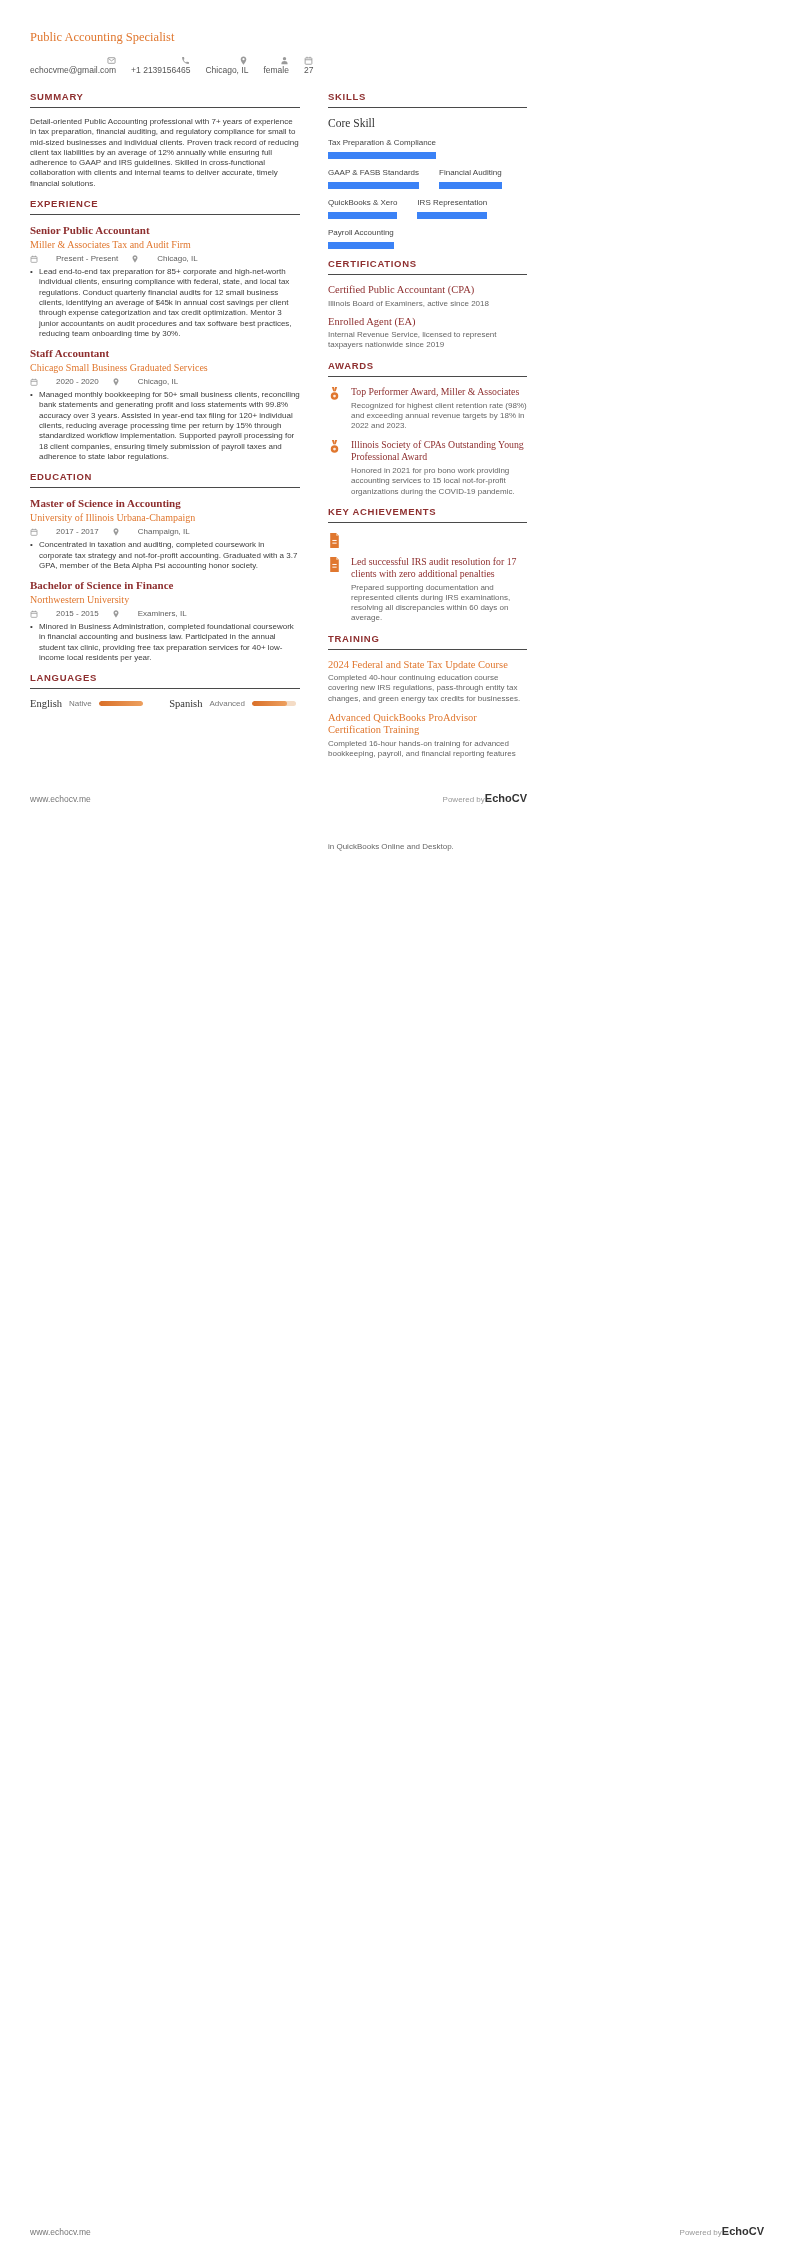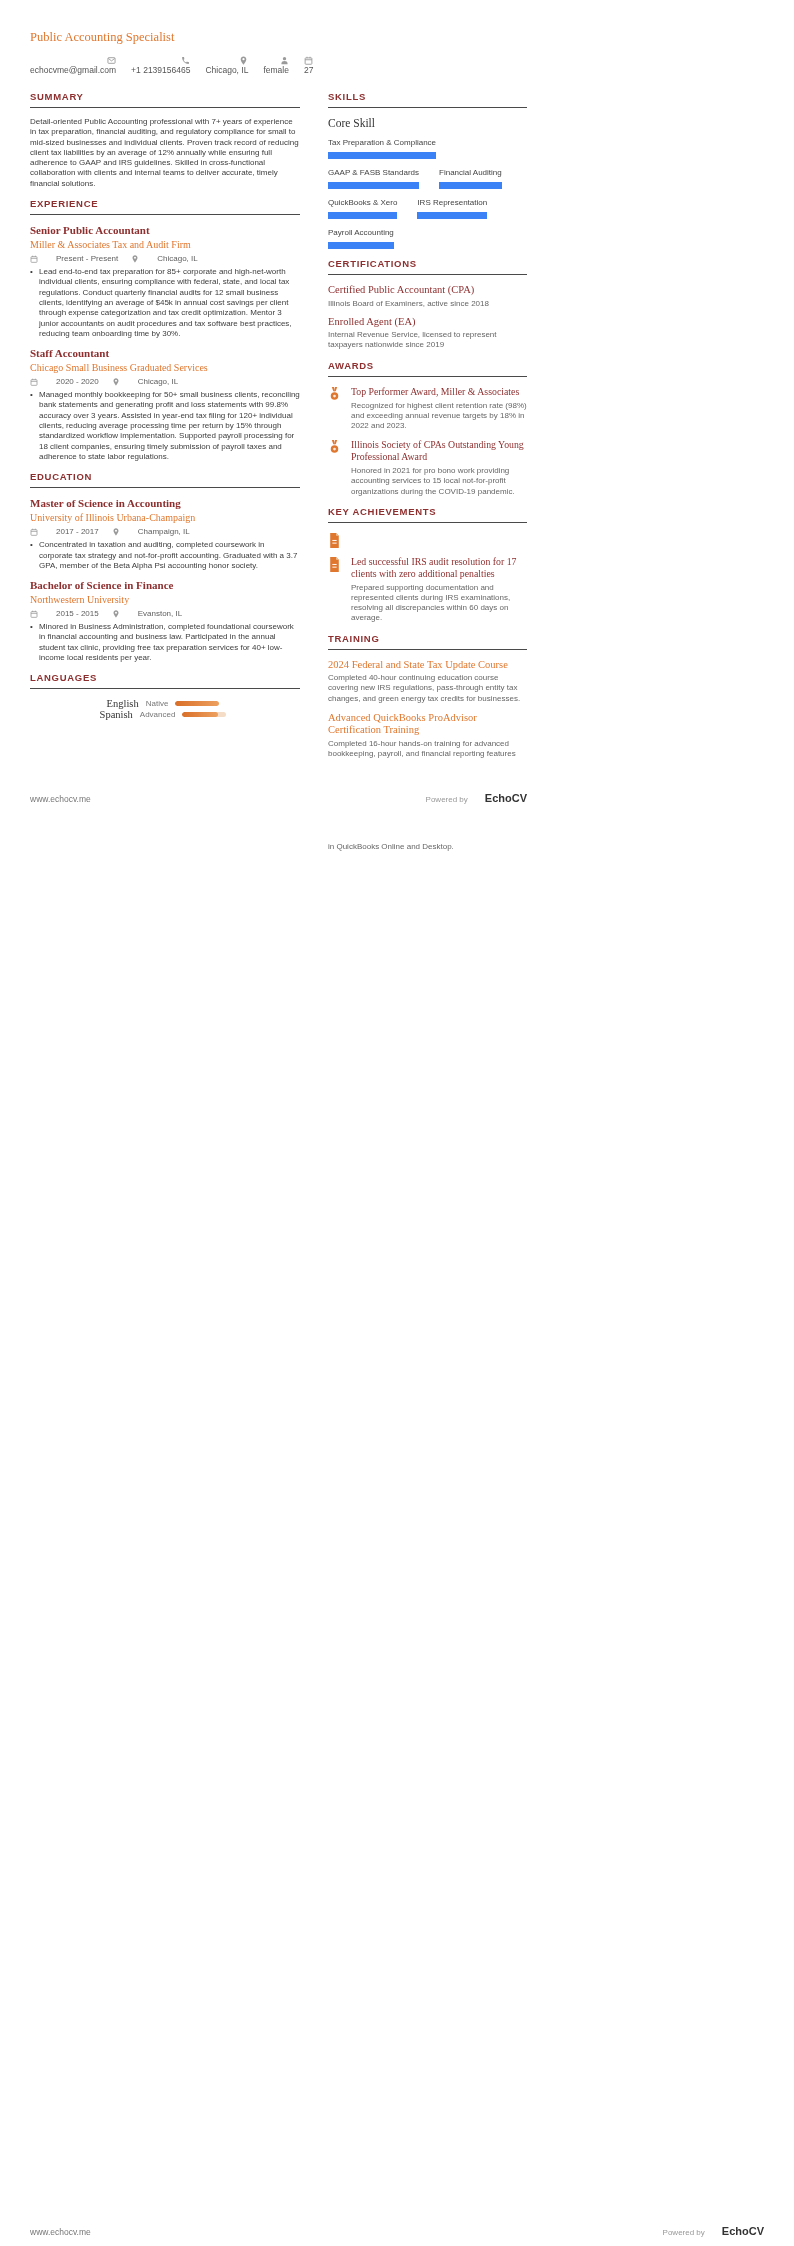--- a/index.html
+++ b/index.html
@@ -63,21 +63,21 @@
     font-size:10px;line-height:12px;color:var(--orange);margin-bottom:3px;
   }
   .meta{display:flex;align-items:center;gap:13px;font-size:8px;line-height:10px;
     color:#5e5e5e;margin-bottom:3px;}
   .meta-item{display:flex;align-items:center;gap:18px;}
   .meta-item .cicon{width:8px;height:8px;}
   .bullet{display:flex;}
   .bullet::before{content:"•";width:9px;flex:none;font-size:8px;line-height:10.3px;color:var(--text);}
 
   
-  .lang-row{display:flex;justify-content:space-between;align-items:center;padding-right:4px;flex-direction:column;}
+  .lang-row{display:flex;justify-content:space-between;align-items:center;padding-right:4px;}
   .lang{display:flex;align-items:center;gap:7px;}
   .lang-name{font-family:"Liberation Serif", serif;font-size:10.5px;color:#333;}
   .lang-level{font-size:8px;color:#777;}
   .lang-bar{width:44px;height:5px;border-radius:3px;background:#f4dcc6;overflow:hidden;display:inline-block;}
   .lang-fill{display:block;height:100%;border-radius:3px;
     background:linear-gradient(90deg,#d96f28,#eda05f);}
 
   
   .core-skill{font-family:"Liberation Serif", serif;font-size:11.5px;color:#333;margin-bottom:9px;}
   .skill-tags{display:flex;flex-wrap:wrap;column-gap:20px;row-gap:9px;}
@@ -101,21 +101,21 @@
   .training-item{margin-bottom:8px;}
   .training-title{font-family:"Liberation Serif", serif;font-size:10.5px;line-height:12.5px;
     color:var(--orange);margin-bottom:2px;}
 
   
   .footer{display:flex;justify-content:space-between;align-items:baseline;}
   .footer1{position:absolute;left:30px;width:497px;bottom:6px;}
   .footer2{position:absolute;left:30px;right:30px;bottom:7px;}
   .site{font-size:8.5px;color:#777;}
   .powered{font-size:8px;color:#999;}
-  .brand{font-size:11px;font-weight:700;color:#333;margin-left:17px;}
+  .brand{font-size:11px;font-weight:700;color:#333;margin-left:0;}
 
   .overflow-text{position:absolute;left:328px;top:30px;font-size:8px;line-height:10.2px;color:var(--muted);}
 </style>
 </head>
 <body>
 
 <div class="page page1">
 
   <header class="header">
     <div class="prof-title">Public Accounting Specialist</div>
@@ -285,21 +285,21 @@
                   </svg>
                 </span>
               <span>2015 - 2015</span>
             </span>
             <span class="meta-item">
               <span class="cicon">
                   <svg viewBox="0 0 24 24" fill="currentColor">
                     <path d="M12 1C7.9 1 4.5 4.4 4.5 8.5 4.5 14 12 23 12 23s7.5-9 7.5-14.5C19.5 4.4 16.1 1 12 1zm0 10.5a3 3 0 1 1 0-6 3 3 0 0 1 0 6z"></path>
                   </svg>
                 </span>
-              <span>Evanston, IL</span>
+              <span>Examiners, IL</span>
             </span>
           </div>
           <div class="bullet">
             <span class="body-text">Minored in Business Administration, completed foundational coursework in financial accounting and business law. Participated in the annual student tax clinic, providing free tax preparation services for 40+ low-income local residents per year.</span>
           </div>
         </div>
       </section>
 
       <section class="section">
         <div class="sec-heading">LANGUAGES</div>

